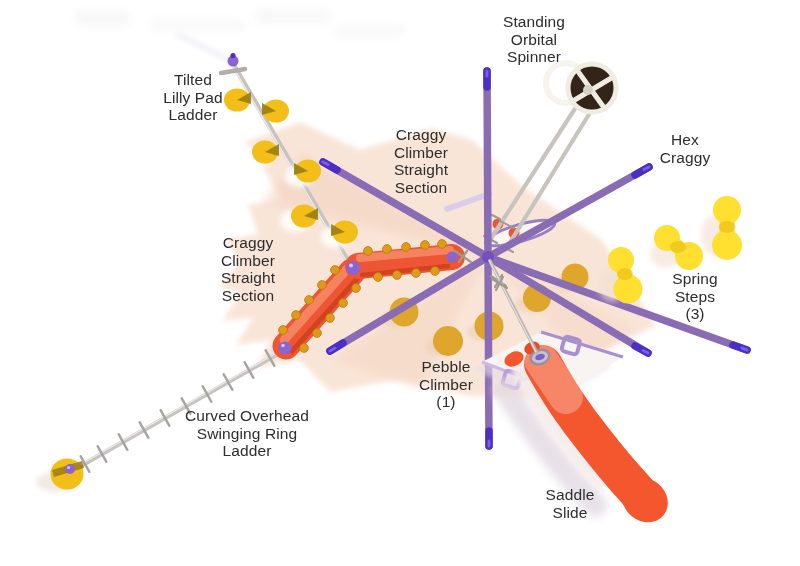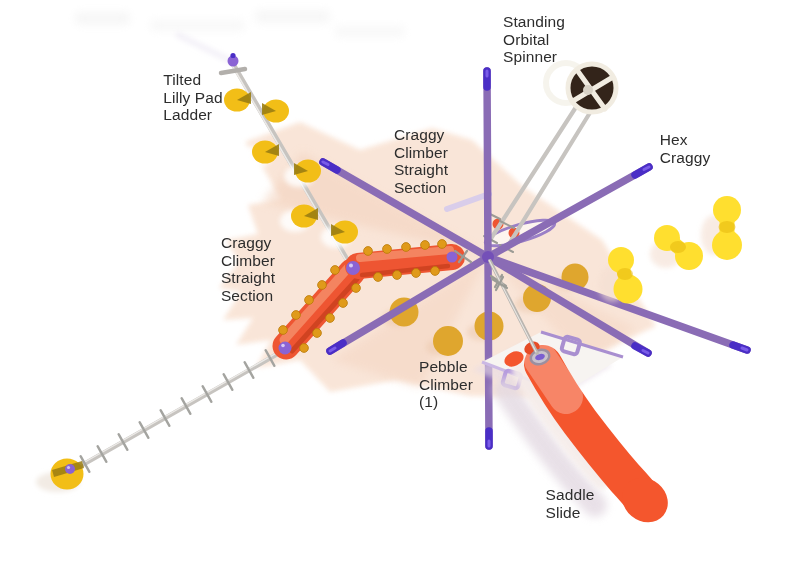--- a/index.html
+++ b/index.html
@@ -7,21 +7,21 @@
     position:relative;
     width:800px;height:566px;
     background:var(--bg,#fff);
     overflow:hidden;
     font-family:"Liberation Sans", sans-serif;
   }
   .stage svg{position:absolute;left:0;top:0;}
   .label{
     position:absolute;
     transform:translateX(-50%);
-    text-align:left;
+    text-align:center;
     white-space:pre-line;
     font-size:15.5px;
     line-height:17.5px;
     color:var(--label,#2d2d2d);
     letter-spacing:.1px;
   }
 </style>
 </head>
 <body>
 
@@ -297,23 +297,29 @@
 Ladder</div>
 <div class="label" style="left:534px;top:13px">Standing
 Orbital
 Spinner</div>
 <div class="label" style="left:421px;top:126px">Craggy
 Climber
 Straight
 Section</div>
 <div class="label" style="left:685px;top:131px">Hex
 Craggy</div>
+<div class="label" style="left:695px;top:270px">Spring
+Steps
+(3)</div>
 <div class="label" style="left:248px;top:234px">Craggy
 Climber
 Straight
 Section</div>
 <div class="label" style="left:446px;top:358px">Pebble
 Climber
 (1)</div>
+<div class="label" style="left:247px;top:407px">Curved Overhead
+Swinging Ring
+Ladder</div>
 <div class="label" style="left:570px;top:486px">Saddle
 Slide</div>
 
 </div>
 
 </body></html>

